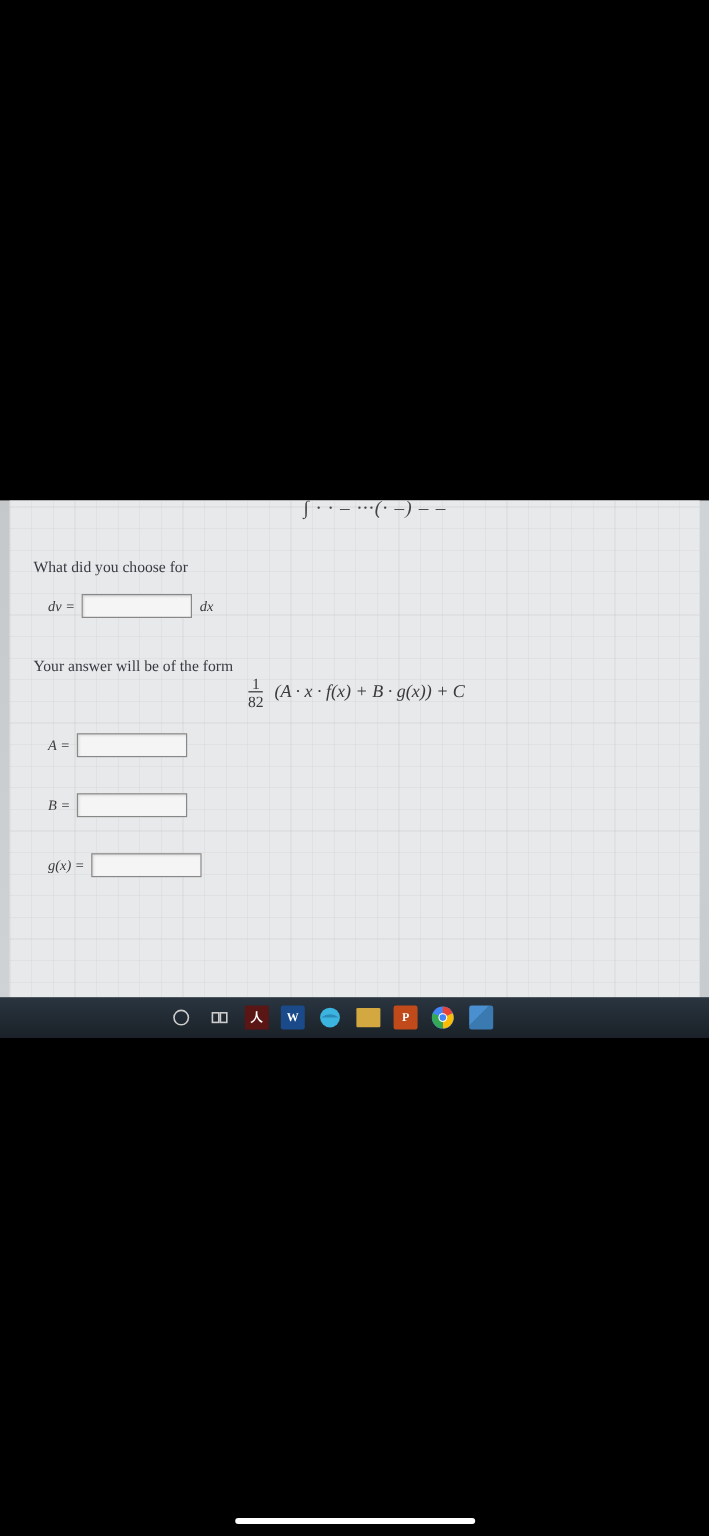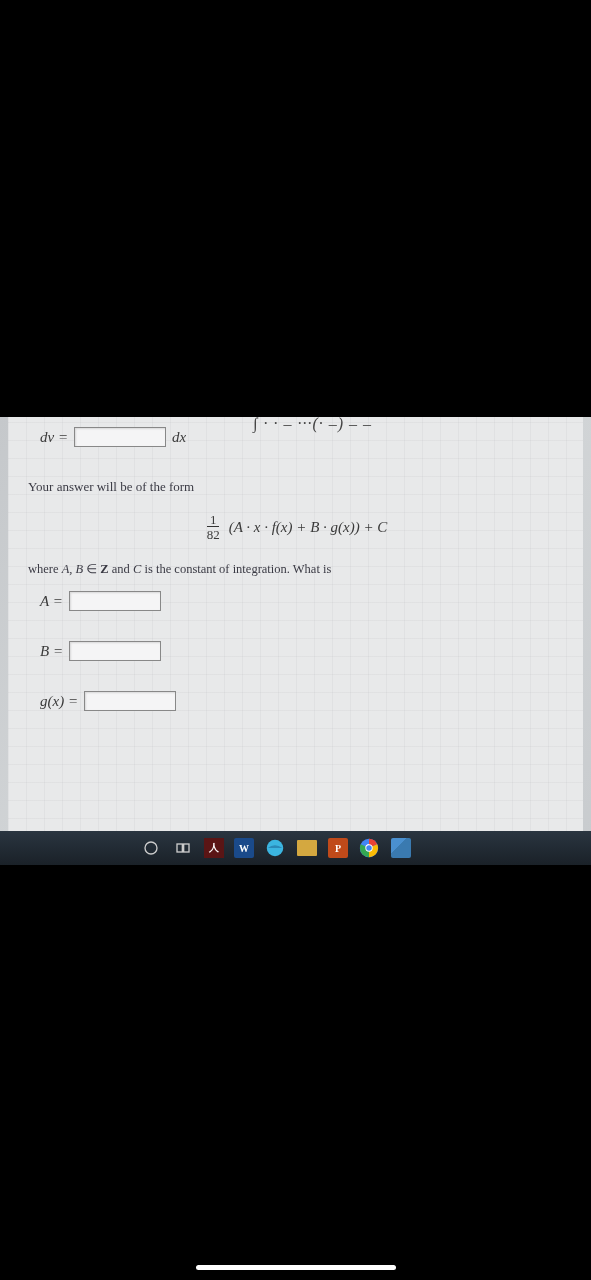--- a/index.html
+++ b/index.html
@@ -50,32 +50,31 @@
       font-size: 13px;
       color: #3a3a44;
     }
     .dv-row {
       display: flex;
       align-items: center;
       gap: 6px;
       margin-bottom: 32px;
       margin-left: 12px;
     }
-    .math-it { font-style: italic; font-family: 'Times New Roman', serif; font-size: 15px; }
+    .math-it { font-style: italic; font-family: 'Times New Roman', serif; font-size: 12px; }
     .input-box {
       border: 1px solid #888;
       background: #f5f5f6;
       height: 20px;
       width: 92px;
       box-shadow: inset 1px 1px 2px rgba(0,0,0,0.12);
     }
     .form-text {
       font-size: 13px;
       color: #3a3a44;
-      margin-bottom: 18px;
     }
     .formula {
       text-align: center;
       font-family: 'Times New Roman', serif;
       font-size: 15px;
       margin-bottom: 20px;
       display: flex;
       justify-content: center;
       align-items: center;
       gap: 4px;
@@ -141,39 +140,37 @@
       border-radius: 3px;
     }
   </style>
 </head>
 <body>
 
 <div class="screen-area">
   <div class="paper">
     <div class="top-frag">∫ · · – ···(· –) – –</div>
 
+    <div class="q-line">What did you choose for</div>
     <div class="dv-row">
       <span class="math-it">dv =</span>
       <input class="input-box" value="" style="">
       <span class="math-it">dx</span>
     </div>
 
     <div class="form-text">Your answer will be of the form</div>
 
     <div class="formula">
       <span class="frac">
         <span class="num">1</span>
         <span class="den">82</span>
       </span>
       <span style="font-style: italic;">(A · x · f(x) + B · g(x)) + C</span>
     </div>
 
-    <div class="where-line">
-      where <span style="font-style:italic">A, B</span> ∈ <span style="font-weight:bold">Z</span> and <span style="font-style:italic">C</span> is the constant of integration. What is
-    </div>
 
     <div class="ans-row">
       <span class="math-it">A =</span>
       <input class="input-box" value="" style="">
     </div>
 
     <div class="ans-row">
       <span class="math-it">B =</span>
       <input class="input-box" value="" style="">
     </div>

